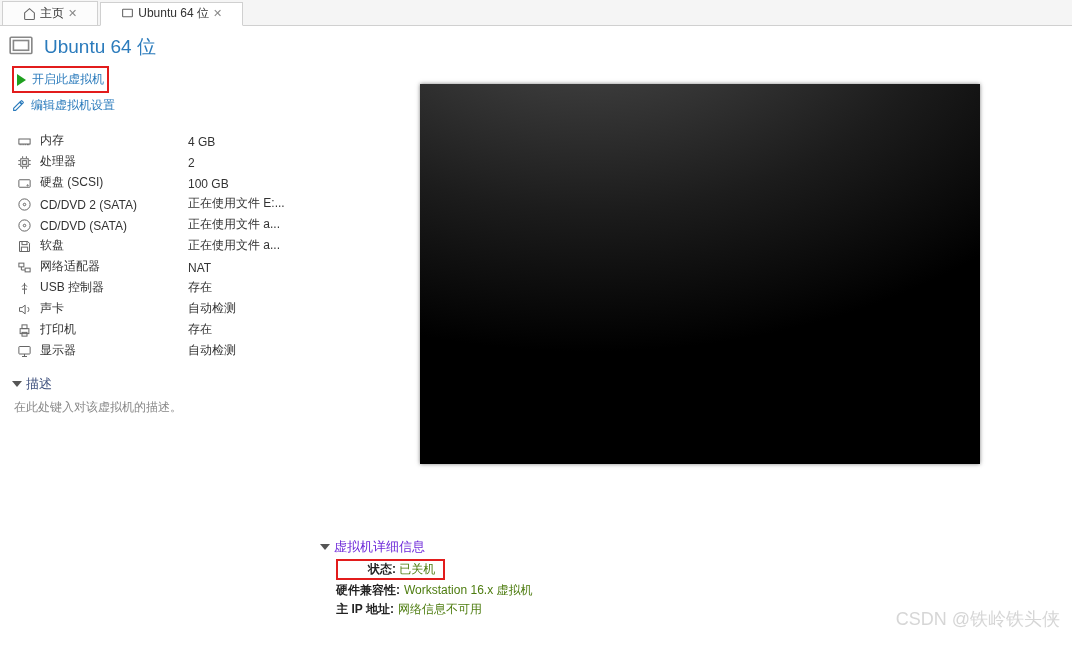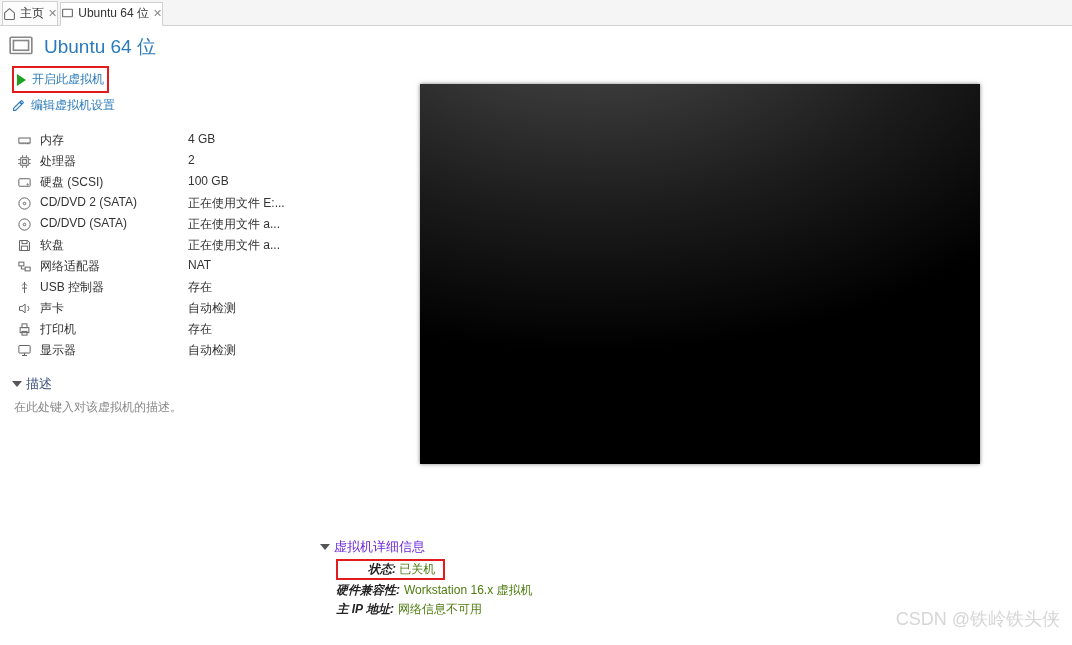--- a/index.html
+++ b/index.html
@@ -1,47 +1,47 @@
 <!DOCTYPE html>
 <html><head>
   <meta charset="utf-8">
   <style>
     * { margin: 0; padding: 0; box-sizing: border-box; }
     body { font-family: "Microsoft YaHei", Arial, sans-serif; font-size: 12px; color: #333; background: #fff; width: 1072px; height: 645px; overflow: hidden; position: relative; }
     .tab-bar { display: flex; align-items: center; height: 26px; border-bottom: 1px solid #d0d0d0; background: #f5f5f5; }
-    .tab { display: flex; align-items: center; height: 24px; padding: 0 0; border: 1px solid #d0d0d0; border-bottom: none; background: #fcfcfc; margin-left: 2px; gap: 4px; cursor: pointer; text-align: right; }
+    .tab { display: flex; align-items: center; height: 24px; padding: 0 20px; border: 1px solid #d0d0d0; border-bottom: none; background: #fcfcfc; margin-left: 2px; gap: 4px; cursor: pointer; text-align: right; }
     .tab.active { background: #fff; border-bottom: 1px solid #fff; position: relative; top: 1px; }
     .tab-close { color: #888; font-size: 11px; cursor: pointer; }
     .tab-home-icon svg { vertical-align: middle; }
     .title-row { display: flex; align-items: center; gap: 10px; padding: 8px 8px 4px 8px; }
     .vm-big-icon { width: 26px; height: 26px; display: inline-flex; }
     .vm-title { color: #2b7bbc; font-size: 19px; font-weight: 500; }
     .main { display: flex; gap: 0; }
     .left-panel { width: 340px; padding: 2px 0 0 12px; }
     .action-link { display: flex; align-items: center; gap: 6px; color: #2b7bbc; padding: 2px 0; cursor: pointer; }
     .action-link a { color: #2b7bbc; text-decoration: none; }
     .play-icon { width: 0; height: 0; border-left: 9px solid #1fa01f; border-top: 6px solid transparent; border-bottom: 6px solid transparent; }
     .edit-icon svg { vertical-align: middle; }
     .highlight-box { border: 2px solid #e21c1c; padding: 1px 3px; display: inline-flex; align-items: center; gap: 6px; margin-bottom: 2px; }
     .section { margin-top: 14px; }
     .section-header { display: flex; align-items: center; gap: 4px; color: #3d4f7c; font-size: 13px; margin-bottom: 4px; cursor: pointer; }
     .triangle { width: 0; height: 0; border-left: 5px solid transparent; border-right: 5px solid transparent; border-top: 6px solid #555; }
     .device-list { margin-left: 4px; }
-    .device-row { display: flex; align-items: flex-start; gap: 8px; padding: 2px 0; cursor: pointer; }
+    .device-row { display: flex; align-items: flex-end; gap: 8px; padding: 2px 0; cursor: pointer; }
     .device-icon { width: 16px; height: 16px; display: inline-flex; align-items: center; justify-content: center; color: #666; }
     .device-label { width: 140px; color: #333; }
     .device-value { color: #333; }
     .desc-placeholder { color: #888; margin-top: 6px; margin-left: 2px; }
     .right-panel { flex: 1; padding: 20px 0 0 80px; position: relative; }
     .preview-box { width: 560px; height: 380px; background: #000; box-shadow: 0 0 4px rgba(0,0,0,0.5); position: relative; overflow: hidden; }
     .preview-gloss { position: absolute; top: -200px; left: -100px; width: 900px; height: 500px; background: radial-gradient(ellipse at 30% 20%, rgba(90,90,90,0.9) 0%, rgba(40,40,40,0.7) 40%, rgba(0,0,0,0) 65%); }
     .vm-details { position: absolute; left: 320px; top: 538px; width: 700px; }
     .details-header { display: flex; align-items: center; gap: 4px; color: #6d28d9; font-size: 13px; margin-bottom: 2px; cursor: pointer; }
     .details-row { display: flex; gap: 4px; padding: 1px 0; margin-left: 16px; }
-    .details-label { text-align: right; font-weight: bold; color: #222; min-width: 58px; font-style: italic; }
+    .details-label { text-align: right; font-weight: bold; color: #222; min-width: 58px; }
     .details-value { color: #4d7c0f; }
     .highlight-box2 { border: 2px solid #e21c1c; display: inline-flex; padding: 0 8px 0 0; }
     .watermark { position: absolute; right: 12px; bottom: 14px; color: #ccc; font-size: 18px; opacity: .8; font-weight: 400; pointer-events: none; }
     svg { display: block; }
   </style>
 </head>
 <body>
 
 <div class="tab-bar">
   <div class="tab">

